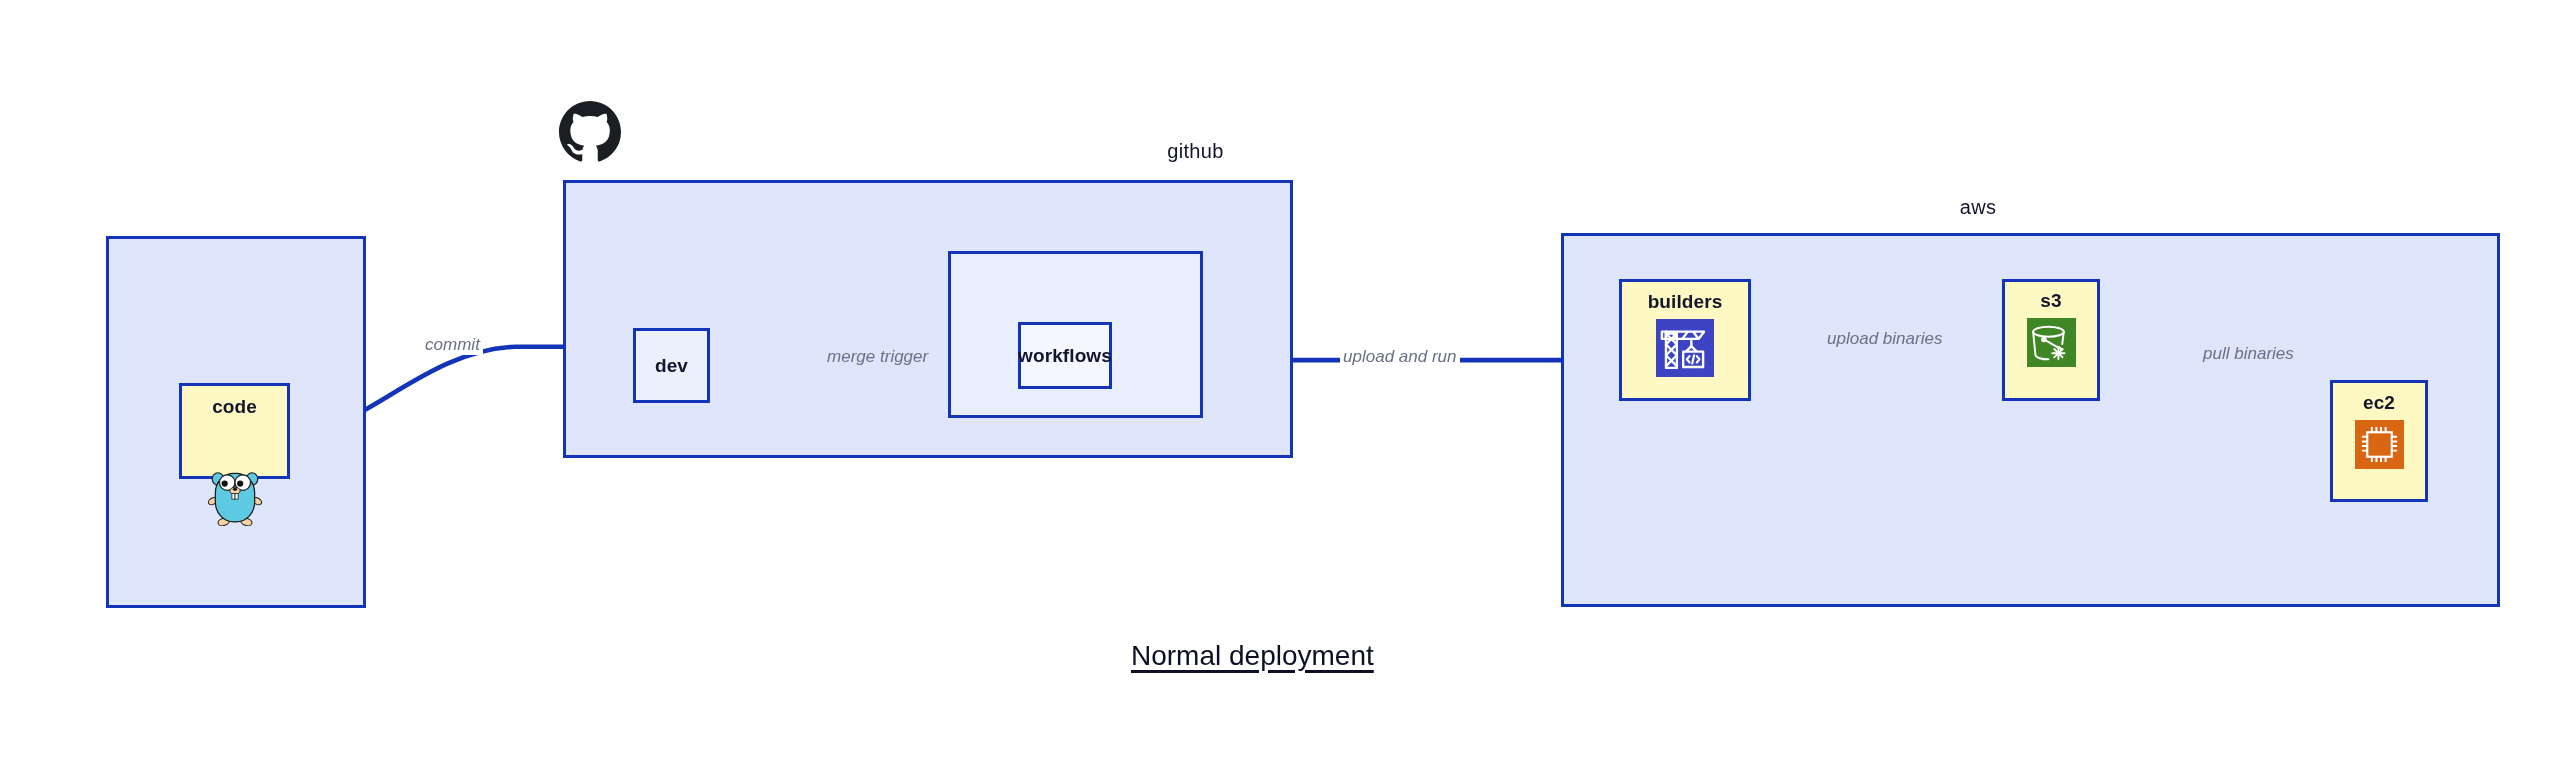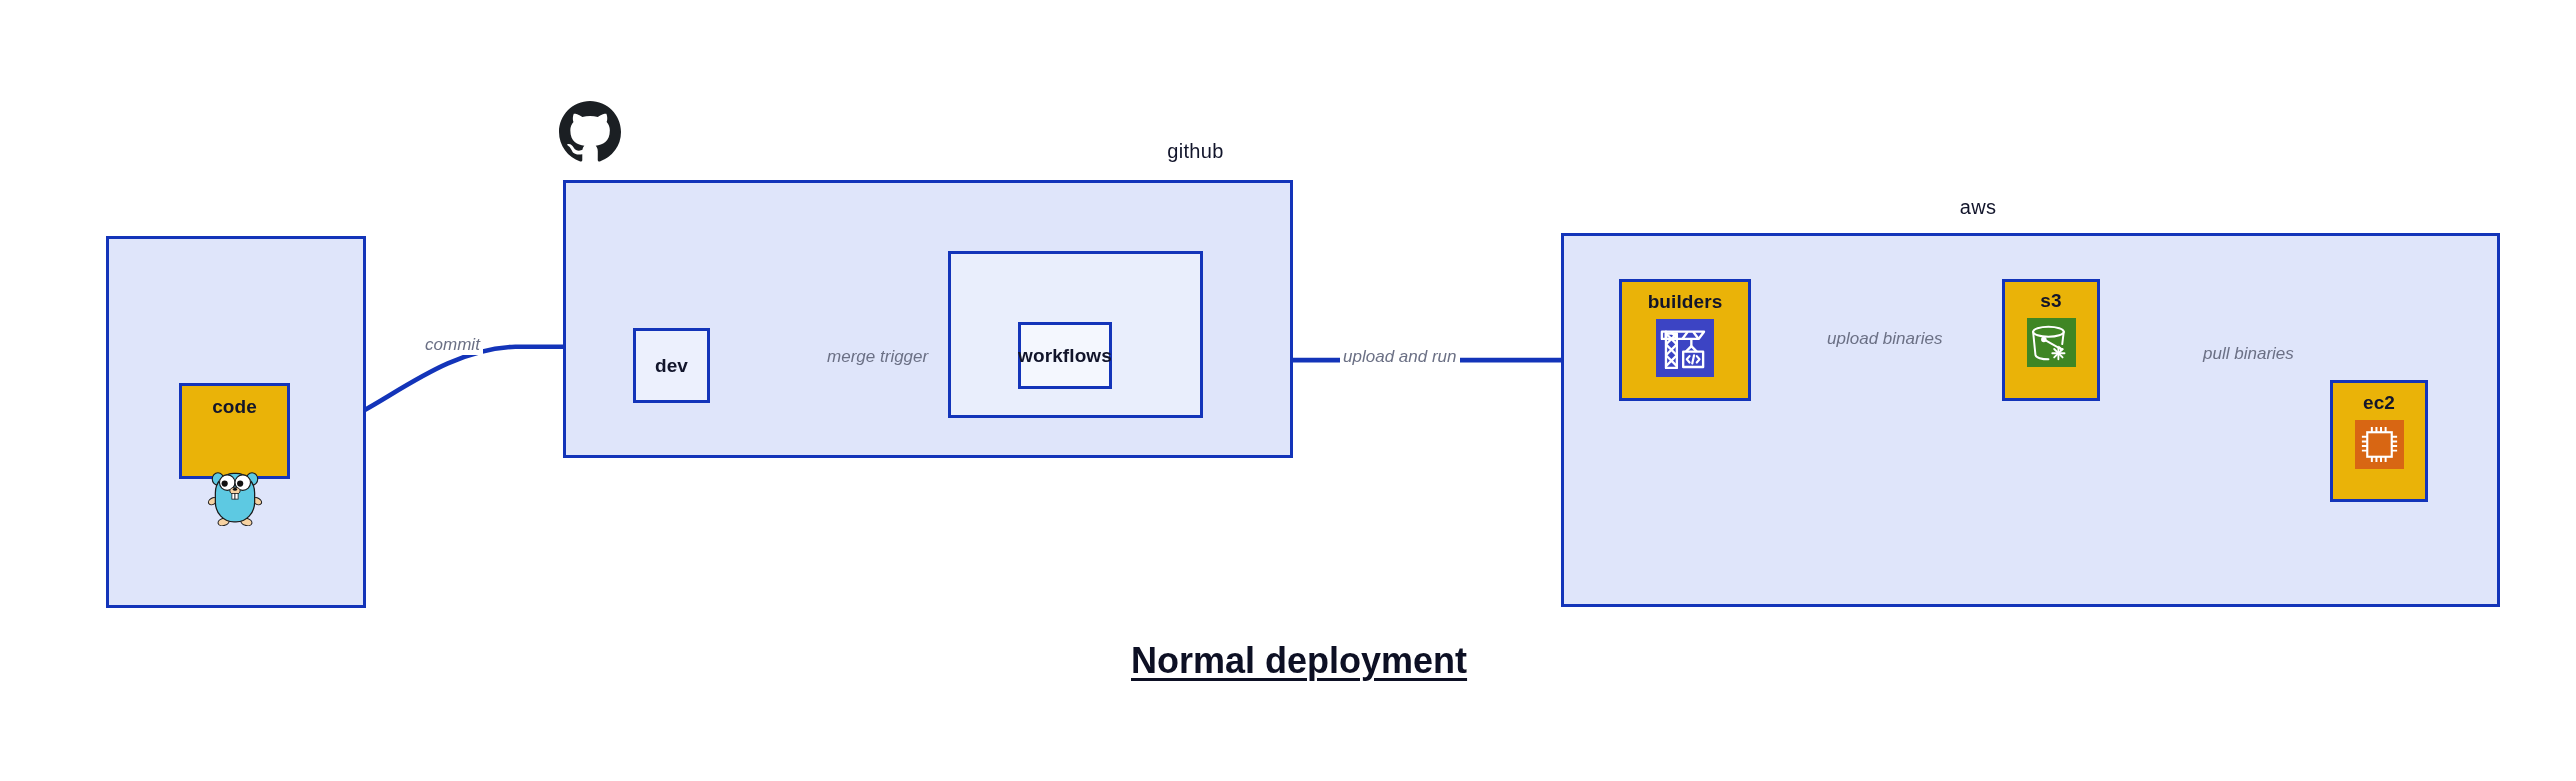--- a/index.html
+++ b/index.html
@@ -31,21 +31,21 @@
   .subgroup{
     position:absolute;
     background:#e9eefc;
     border:3.1px solid #1334b9;
     box-sizing:border-box;
   }
 
   
   .node{
     position:absolute;
-    background:#eab308;
+    background:#fef9c3;
     border:3.6px solid #1334b9;
     box-sizing:border-box;
     display:flex;
     flex-direction:column;
     align-items:center;
   }
   .node.plain{background:#ecf0fd;}
   .node.white{background:#f4f7fe;justify-content:center;}
   .node-label{
     color:#12152b;
@@ -65,22 +65,22 @@
     background:#ffffff;
     padding:0 3.1px;
     line-height:1.1;
   }
   .edge-label.on-group{background:#dfe5fa;}
 
   
   .title{
     position:absolute;
     color:#0d1024;
-    font-size:36px;
-    font-weight:700;
+    font-size:28px;
+    font-weight:400;
     text-decoration:underline;
     text-underline-offset:5.2px;
     text-decoration-thickness:2.6px;
     white-space:nowrap;
   }
 
   svg.edges{position:absolute;left:0;top:0;width:2604px;height:781px;overflow:visible;pointer-events:none;}
   .iconbox{position:relative;}
 </style>
 </head>

